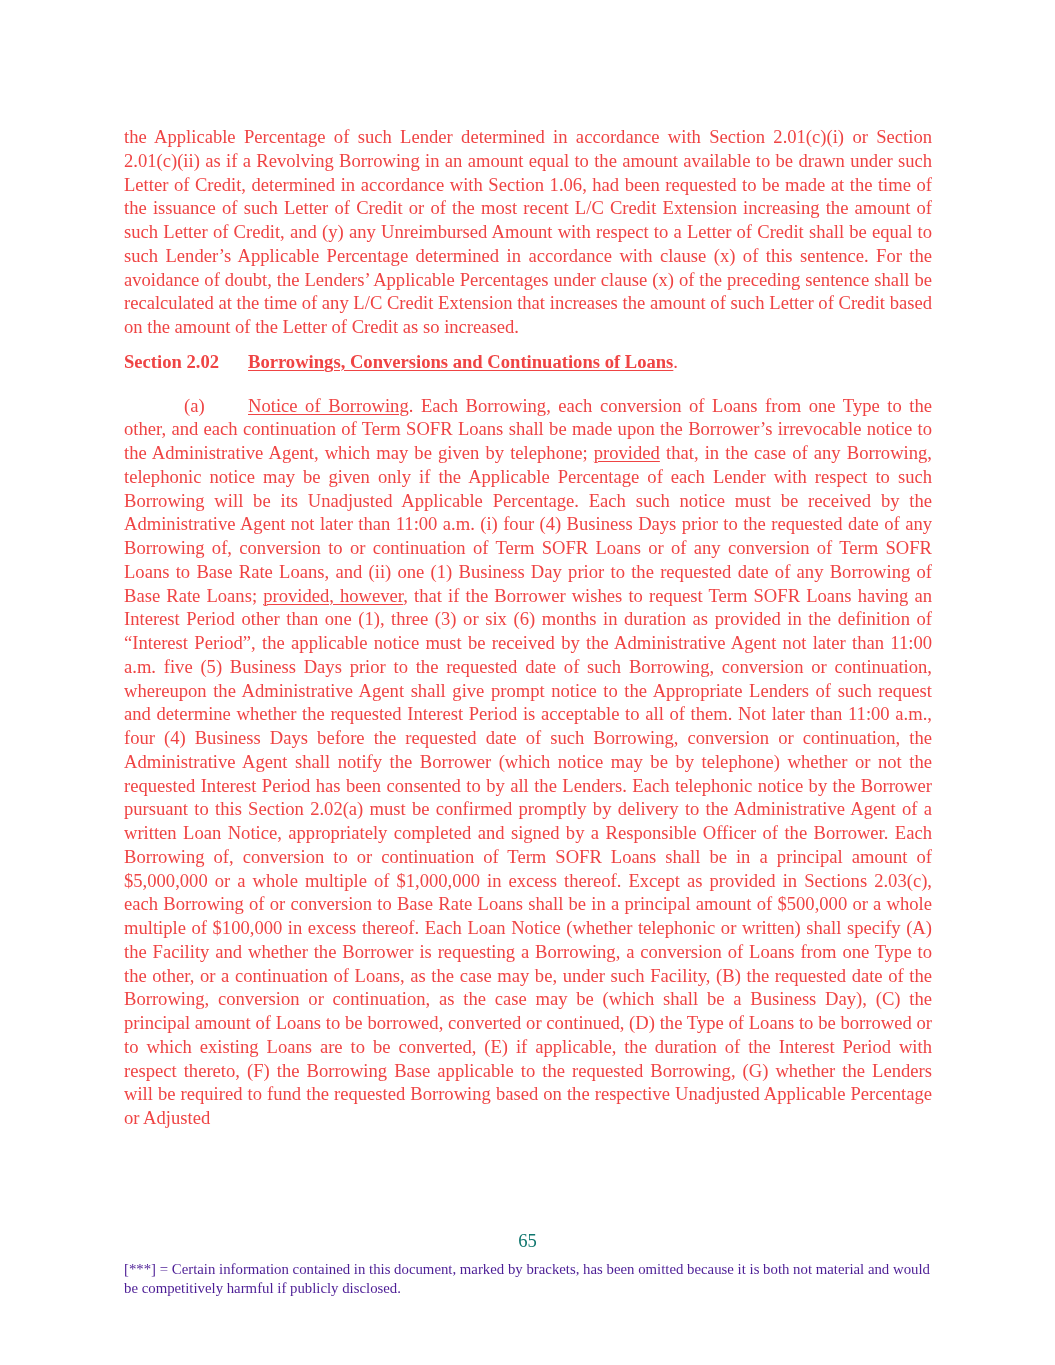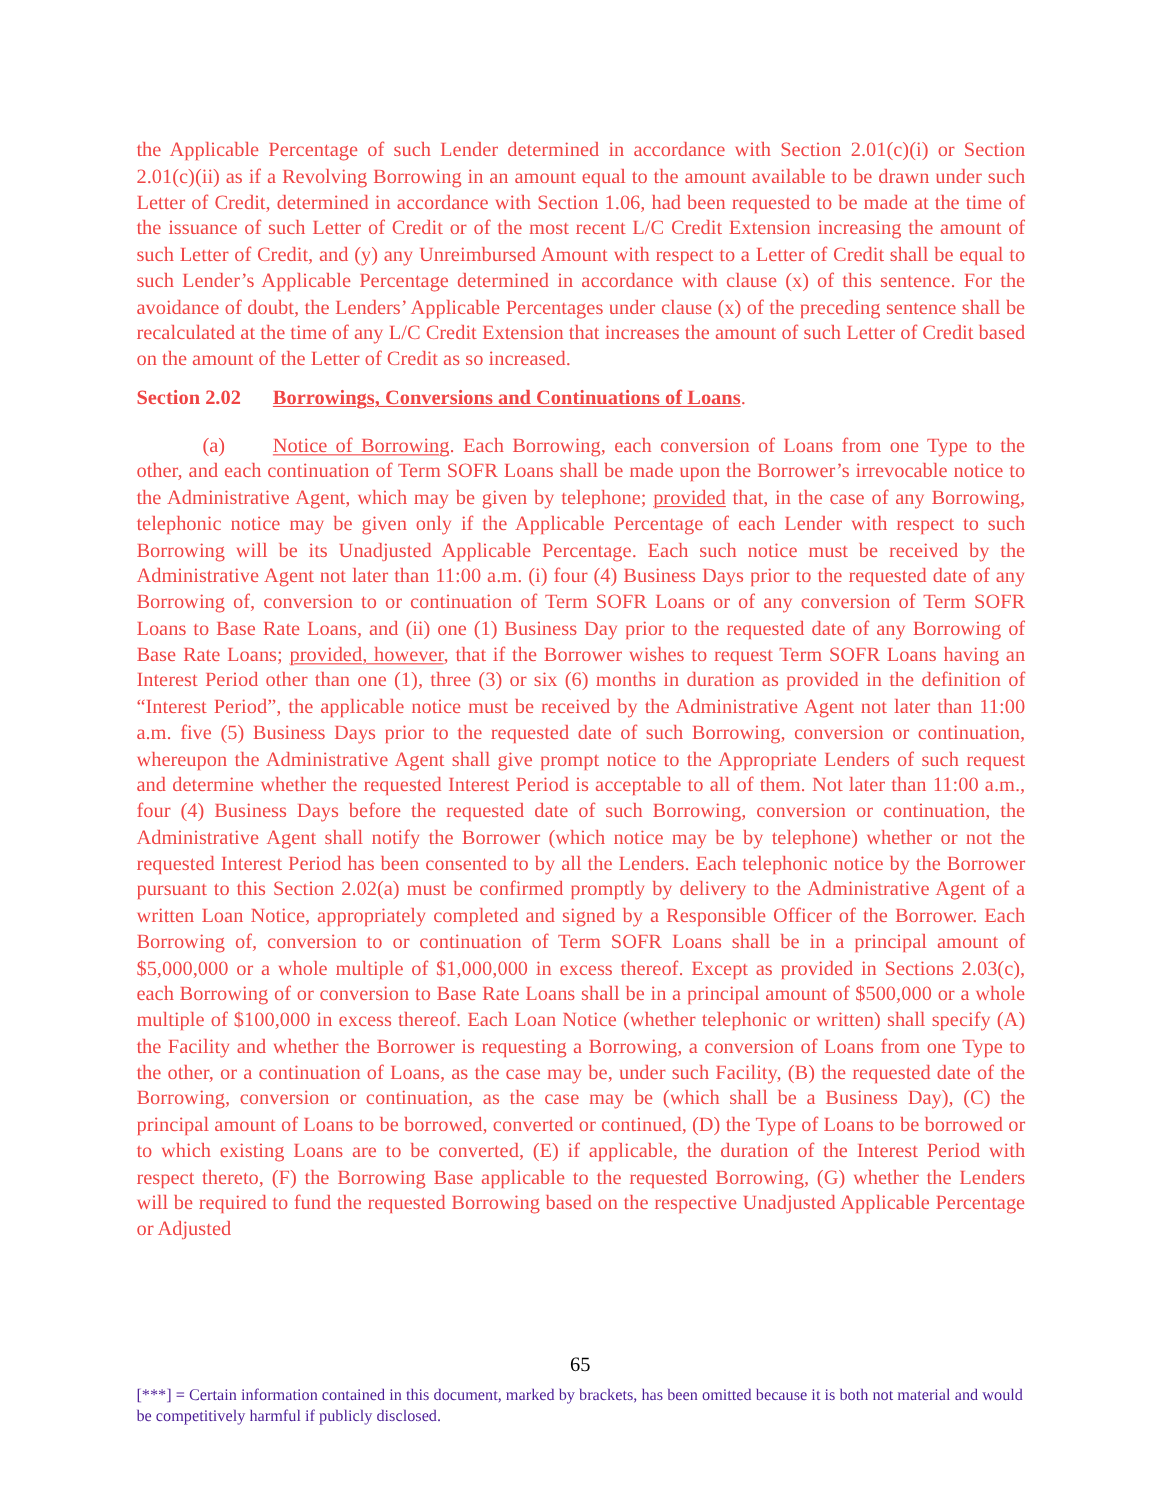--- a/index.html
+++ b/index.html
@@ -24,21 +24,21 @@
     .section-heading .num { display: inline-block; width: 124px; }
     .u { text-decoration: underline; text-underline-offset: 2px; text-decoration-thickness: 1px; }
     .indent-label { display: inline-block; width: 64px; padding-left: 60px; }
     .page-number {
       position: absolute;
       top: 1230px;
       left: 0; width: 1055px;
       text-align: center;
       font-family: "Liberation Serif", serif;
       font-size: 18.6px;
-      color: #000000;
+      color: #0f766e;
     }
     .footnote {
       position: absolute;
       left: 124px;
       top: 1260px;
       width: 810px;
       font-family: "Liberation Serif", serif;
       font-size: 14.8px;
       line-height: 18.5px;
       color: #4c1d95;

